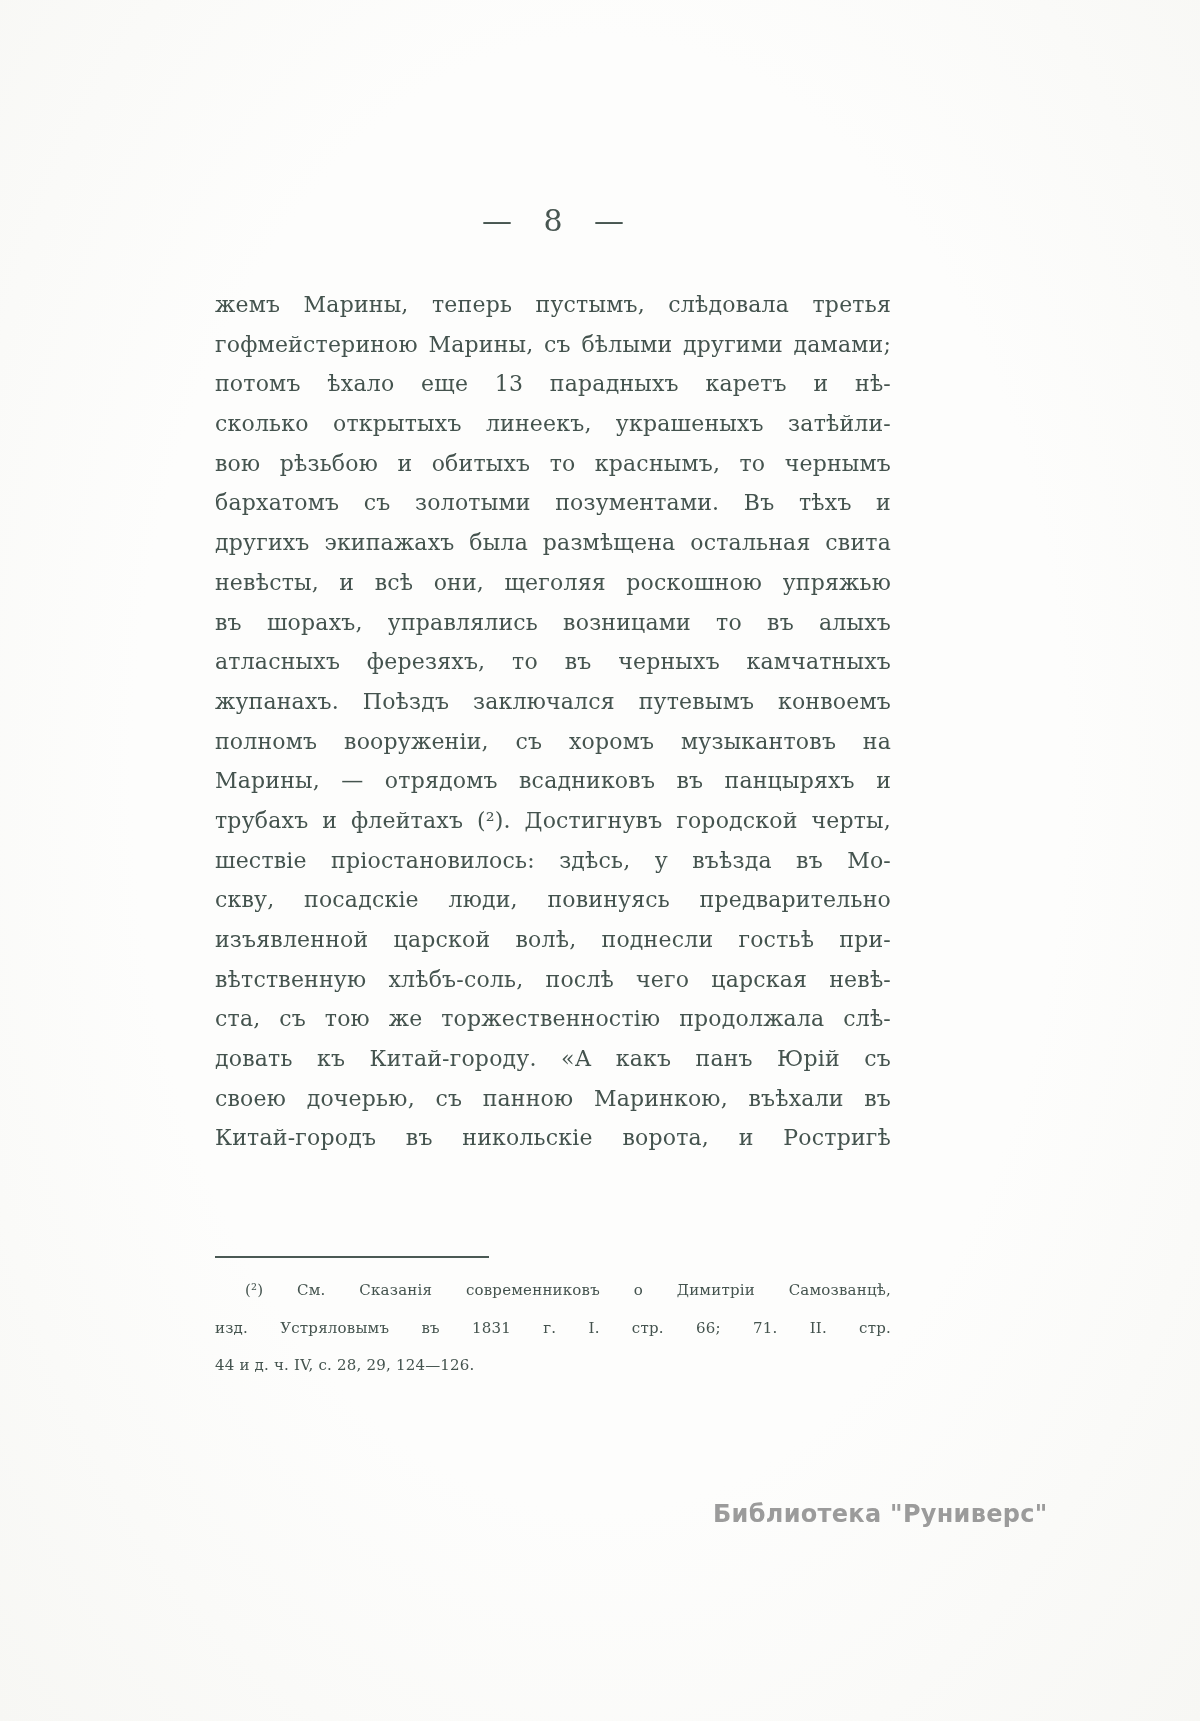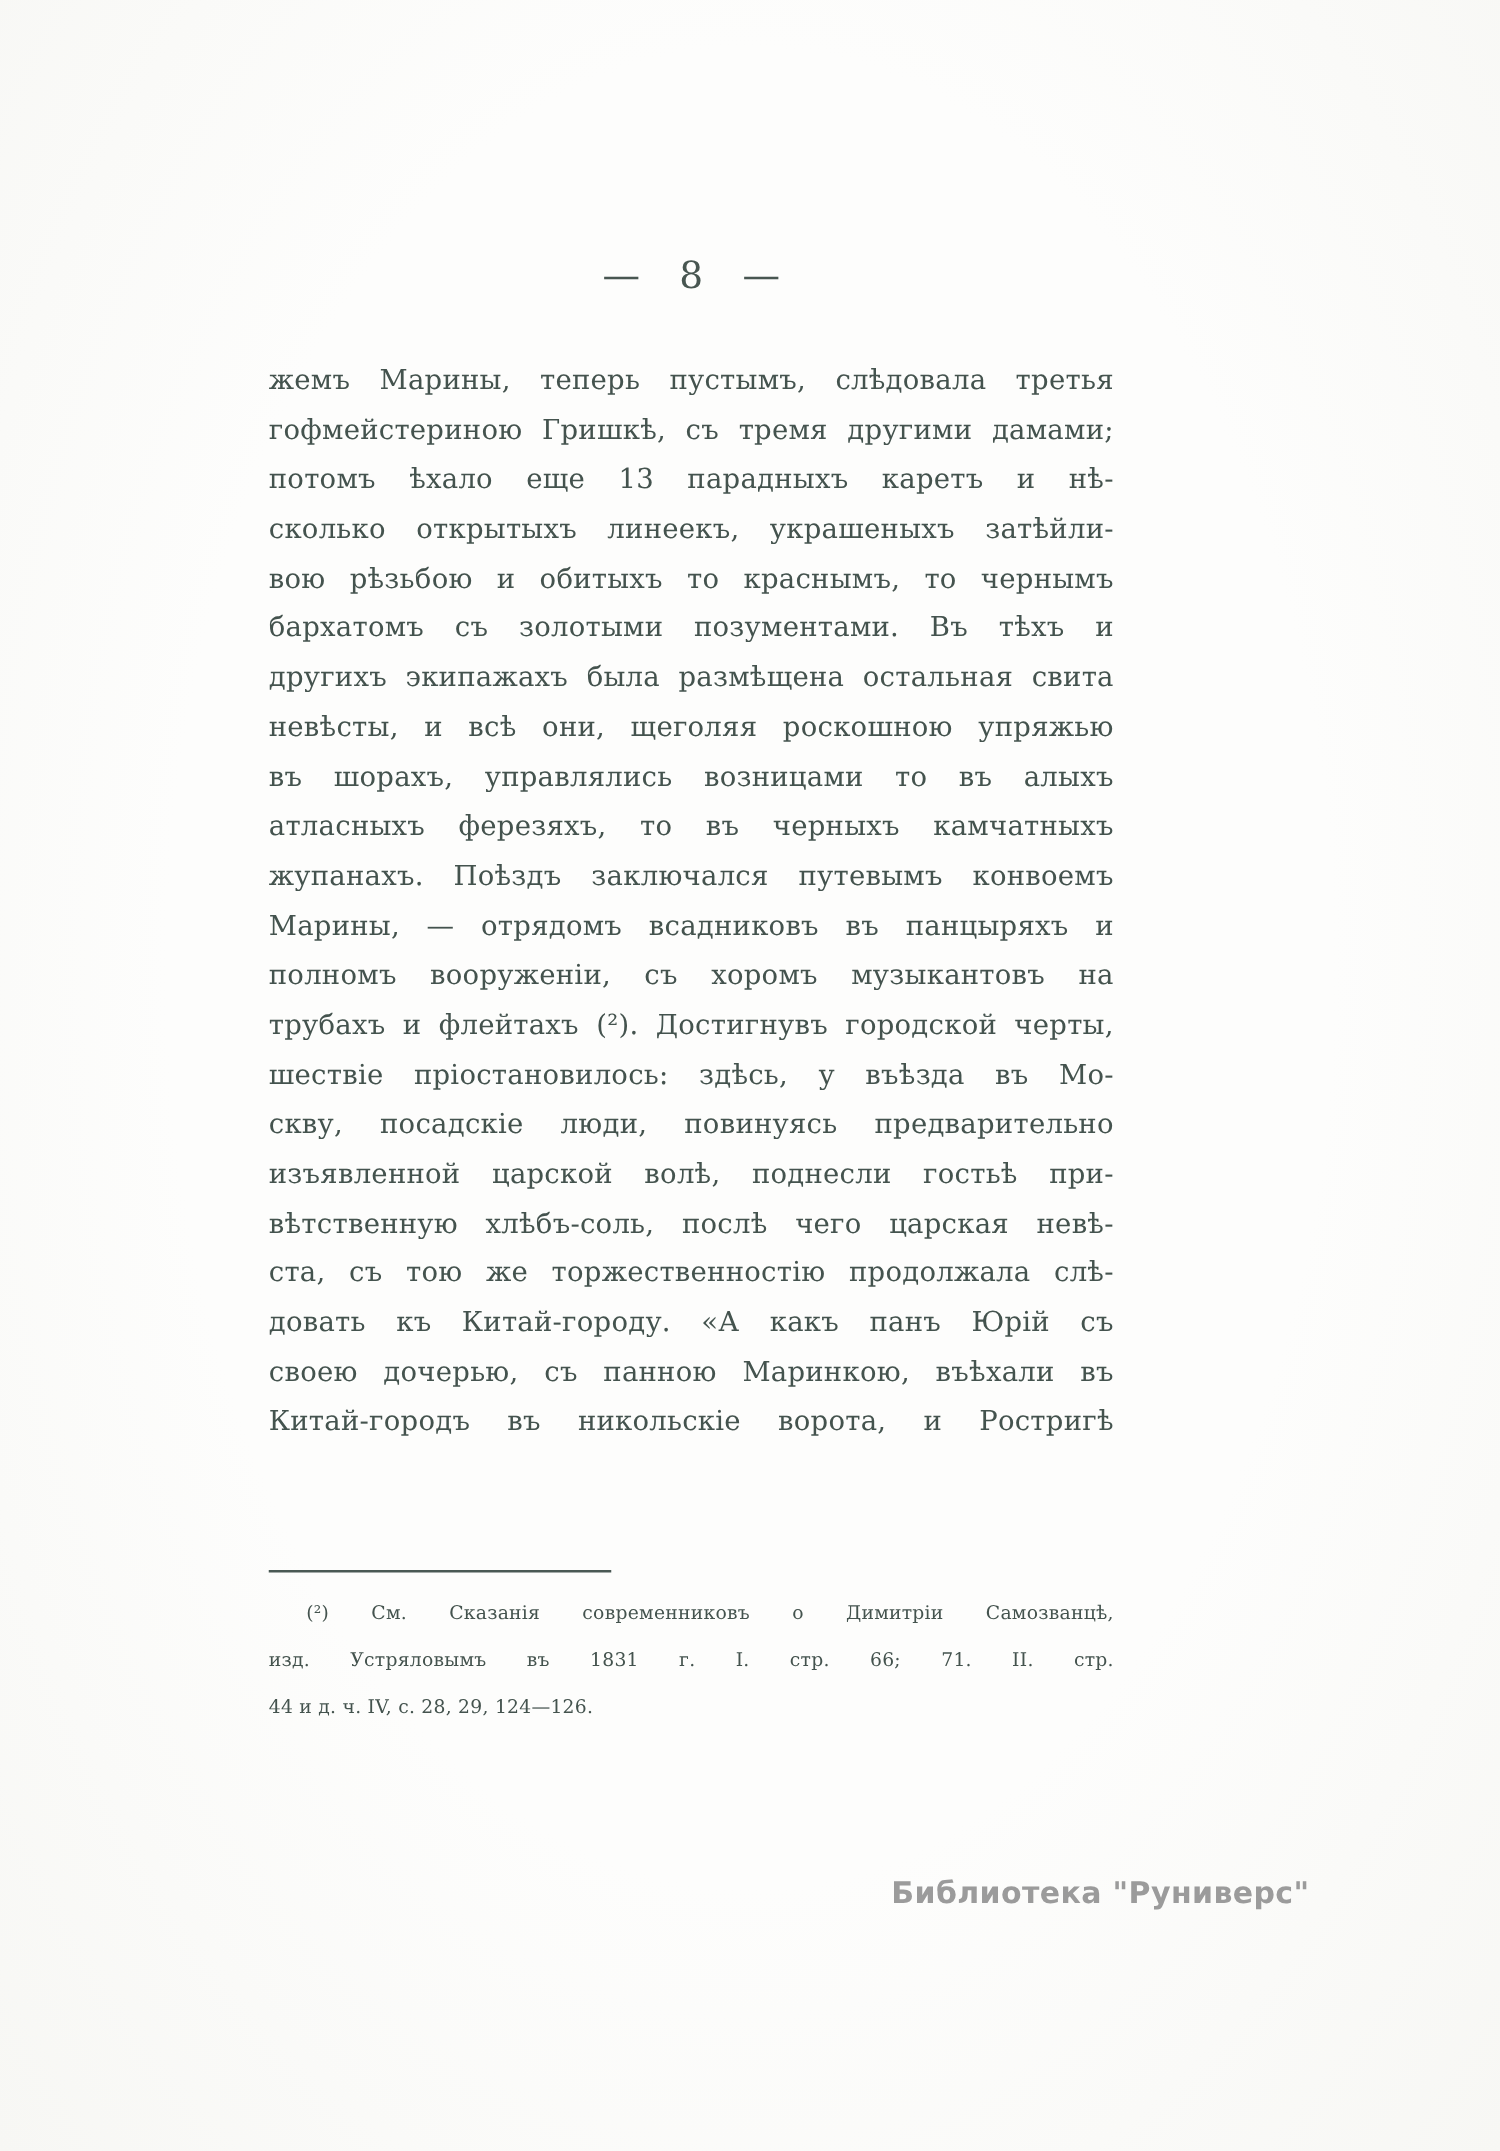--- a/index.html
+++ b/index.html
@@ -82,32 +82,32 @@
 </style>
 </head>
 <body>
 
 <div class="page">
 
   <div class="page-number">— 8 —</div>
 
   <div class="body-text">
       <div class="body-line">жемъ Марины, теперь пустымъ, слѣдовала третья</div>
-      <div class="body-line">гофмейстериною Гришкѣ, съ тремя другими дамами;</div>
+      <div class="body-line">гофмейстериною Марины, съ бѣлыми другими дамами;</div>
       <div class="body-line">потомъ ѣхало еще 13 парадныхъ каретъ и нѣ-</div>
       <div class="body-line">сколько открытыхъ линеекъ, украшеныхъ затѣйли-</div>
       <div class="body-line">вою рѣзьбою и обитыхъ то краснымъ, то чернымъ</div>
       <div class="body-line">бархатомъ съ золотыми позументами. Въ тѣхъ и</div>
       <div class="body-line">другихъ экипажахъ была размѣщена остальная свита</div>
       <div class="body-line">невѣсты, и всѣ они, щеголяя роскошною упряжью</div>
       <div class="body-line">въ шорахъ, управлялись возницами то въ алыхъ</div>
       <div class="body-line">атласныхъ ферезяхъ, то въ черныхъ камчатныхъ</div>
       <div class="body-line">жупанахъ. Поѣздъ заключался путевымъ конвоемъ</div>
+      <div class="body-line">полномъ вооруженіи, съ хоромъ музыкантовъ на</div>
       <div class="body-line">Марины, — отрядомъ всадниковъ въ панцыряхъ и</div>
-      <div class="body-line">полномъ вооруженіи, съ хоромъ музыкантовъ на</div>
       <div class="body-line">трубахъ и флейтахъ (²). Достигнувъ городской черты,</div>
       <div class="body-line">шествіе пріостановилось: здѣсь, у въѣзда въ Мо-</div>
       <div class="body-line">скву, посадскіе люди, повинуясь предварительно</div>
       <div class="body-line">изъявленной царской волѣ, поднесли гостьѣ при-</div>
       <div class="body-line">вѣтственную хлѣбъ-соль, послѣ чего царская невѣ-</div>
       <div class="body-line">ста, съ тою же торжественностію продолжала слѣ-</div>
       <div class="body-line">довать къ Китай-городу. «А какъ панъ Юрій съ</div>
       <div class="body-line">своею дочерью, съ панною Маринкою, въѣхали въ</div>
       <div class="body-line">Китай-городъ въ никольскіе ворота, и Ростригѣ</div>
     </div>

